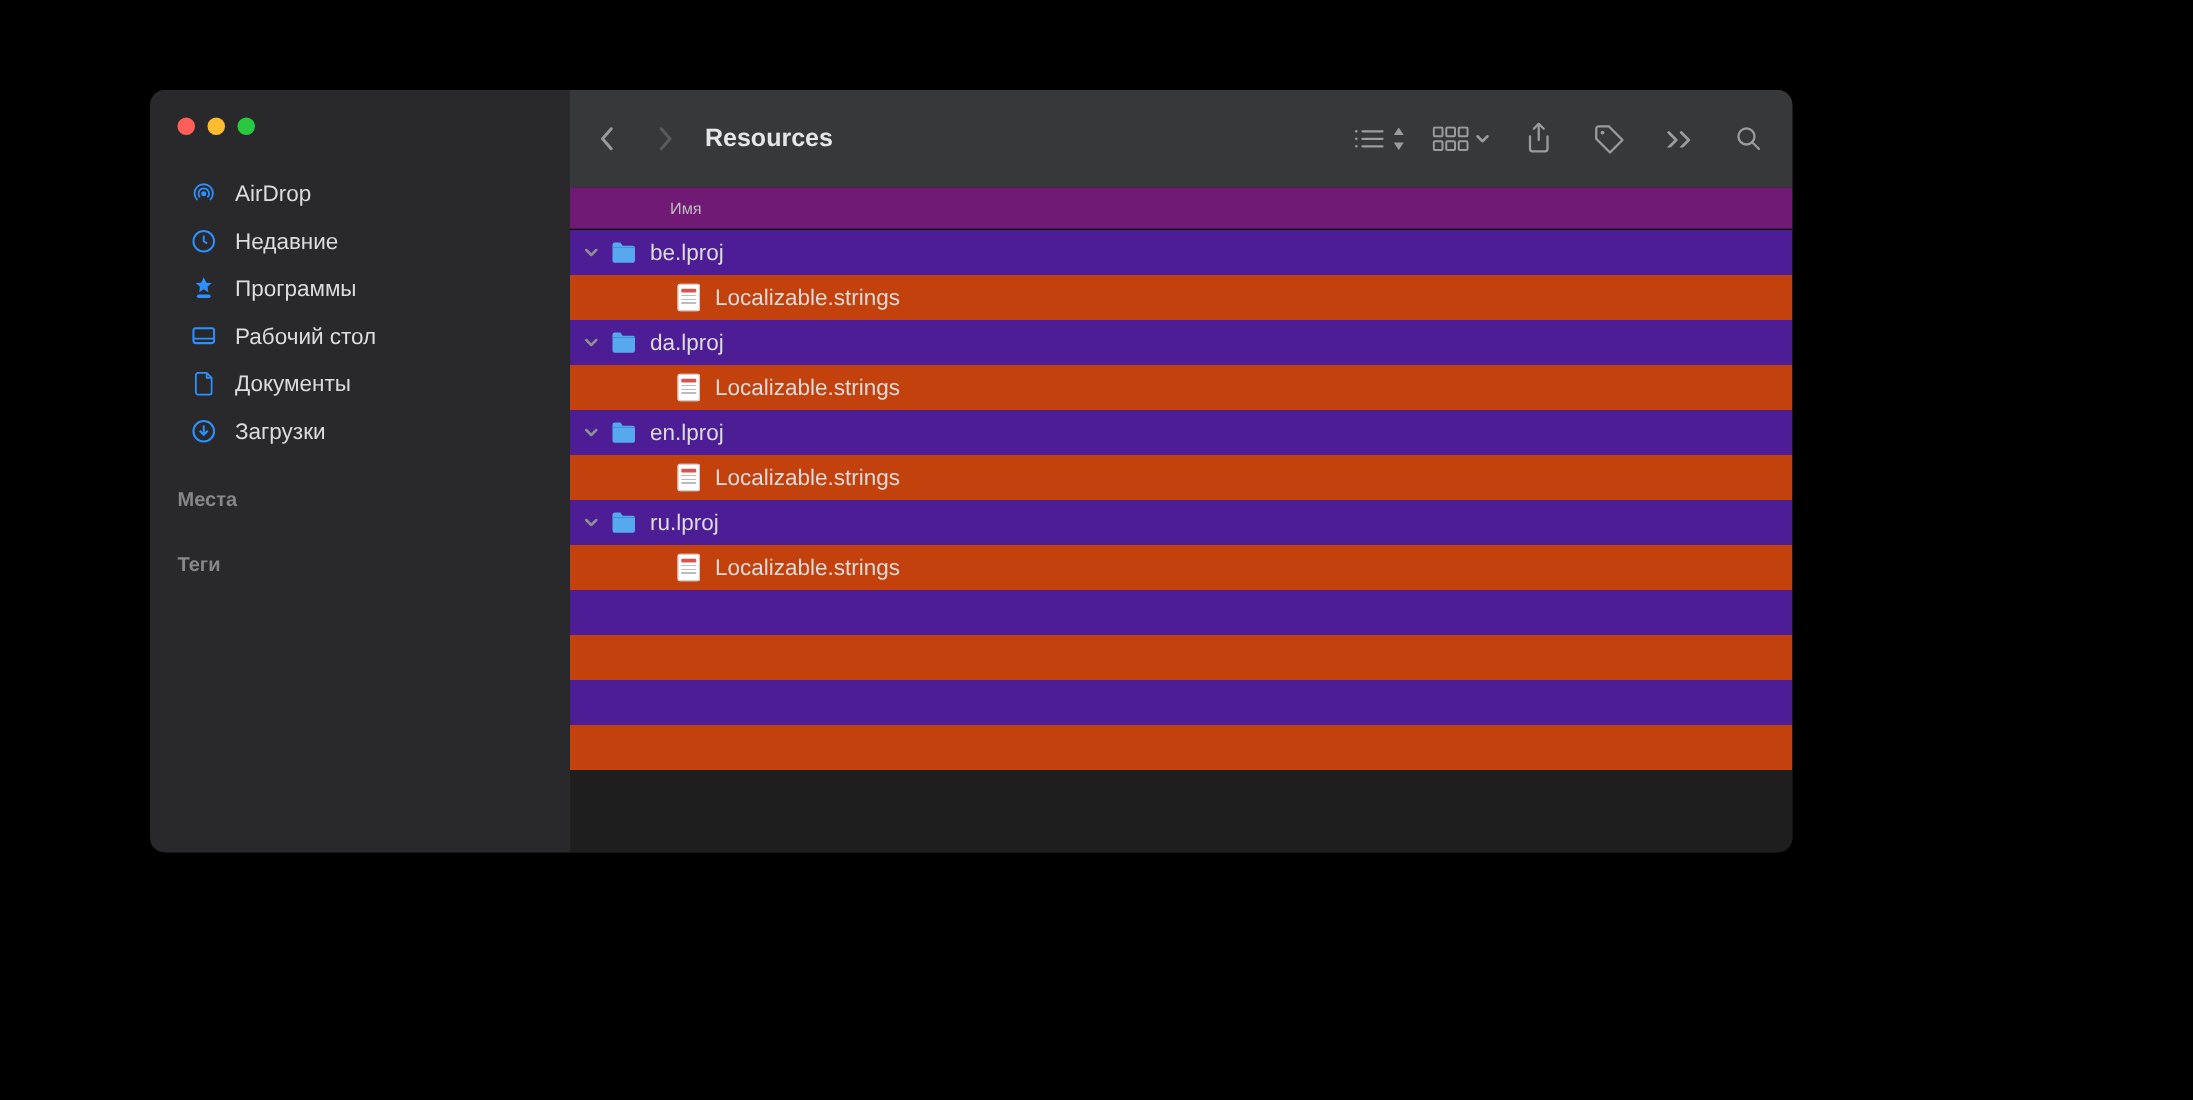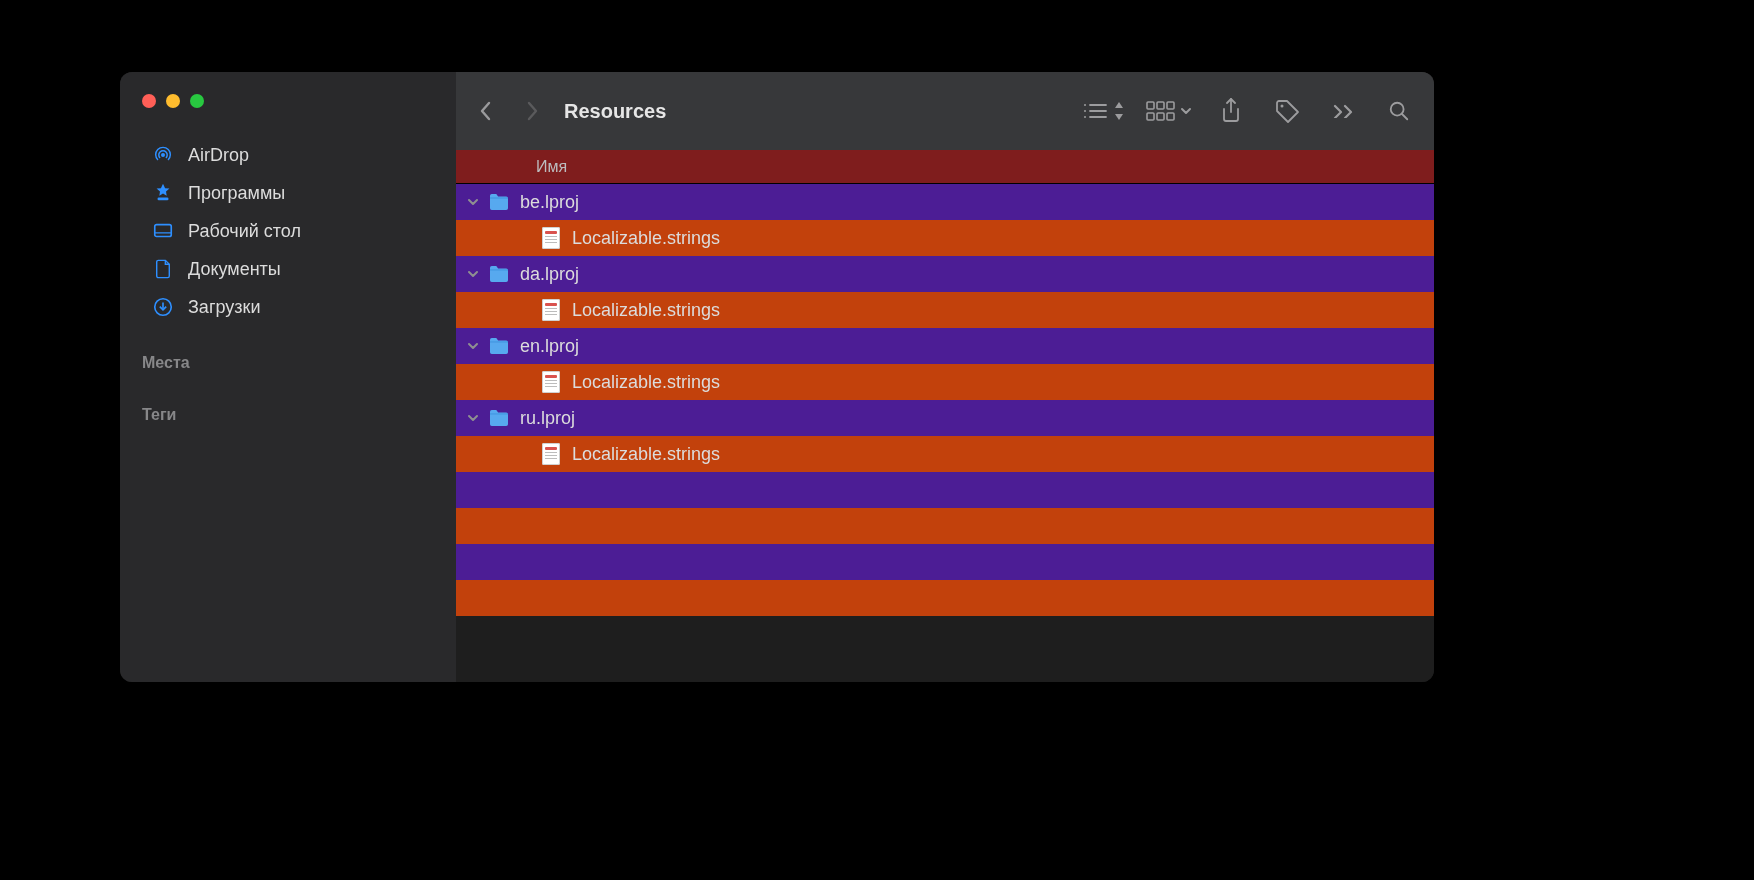--- a/index.html
+++ b/index.html
@@ -25,21 +25,21 @@
   .main { flex:1; display:flex; flex-direction:column; background:#1e1e1e; }
   .toolbar { height:78px; background:#37383a; display:flex; align-items:center; padding:0 18px 0 10px; gap:6px; }
   .nav-btn { width:40px; height:40px; display:flex; align-items:center; justify-content:center; color:#9a9a9c; }
   .nav-btn.disabled { color:#5a5a5c; }
   .title { color:#e6e6e6; font-size:20px; font-weight:700; margin-left:6px; margin-right:auto; }
   .tool-group { display:flex; align-items:center; gap:22px; color:#9c9c9e; }
   .tool { display:flex; align-items:center; justify-content:center; height:40px; min-width:34px; }
   .tool svg { display:block; }
   .tool .caret-sm { margin-left:4px; }
 
-  .header-row { height:34px; background:#7f1d1d; border-bottom:1px solid #000; display:flex; align-items:center; padding-left:80px; color:#bdbdbf; font-size:16px; font-weight:500;text-align:right; }
+  .header-row { height:34px; background:#701a75; border-bottom:1px solid #000; display:flex; align-items:center; padding-left:80px; color:#bdbdbf; font-size:13px; font-weight:500;text-align:right; }
 
   .file-list { flex:1; overflow:hidden; }
   .row { height:36px; display:flex; align-items:center; font-size:18px; color:#dcdcdc; }
   .row.odd { background:#4c1d95; }
   .row.even { background:#c2410c; }
   .disclosure { width:22px; display:flex; justify-content:center; color:#8f8f91; margin-left:6px; }
   .indent1 { padding-left:28px; }
   .folder-icon { width:22px; height:18px; margin:0 10px 0 4px; }
   .file-icon { width:18px; height:22px; margin:0 12px 0 30px; background:#fff; border-radius:2px; position:relative; box-shadow: inset 0 0 0 1px #d0d0d0; }
   .file-icon::before { content:""; position:absolute; left:3px; top:4px; width:12px; height:3px; background:#d9534f; border-radius:1px; }
@@ -64,20 +64,29 @@
       <span class="icn">
         <svg width="22" height="22" viewBox="0 0 24 24" fill="none" stroke="currentColor" stroke-width="1.6">
             <circle cx="12" cy="12" r="2.2" fill="currentColor" stroke="none"></circle>
             <path d="M6.5 17.5a8 8 0 1 1 11 0"></path>
             <path d="M8.8 15.2a4.6 4.6 0 1 1 6.4 0"></path>
           </svg>
       </span>
       <span>AirDrop</span>
     </div>
 
+    <div class="side-item">
+      <span class="icn">
+        <svg width="22" height="22" viewBox="0 0 24 24" fill="none" stroke="currentColor" stroke-width="1.7">
+            <circle cx="12" cy="12" r="9"></circle>
+            <path d="M12 7v5l3 2"></path>
+          </svg>
+      </span>
+      <span>Недавние</span>
+    </div>
 
     <div class="side-item">
       <span class="icn">
         <svg width="22" height="22" viewBox="0 0 24 24" fill="currentColor">
             <path d="M12 2l2.3 4.7L19 7l-3.7 3.3L16 15l-4-2.5L8 15l.7-4.7L5 7l4.7-.3z"></path>
             <rect x="6" y="17" width="12" height="3" rx="1.5"></rect>
           </svg>
       </span>
       <span>Программы</span>
     </div>

